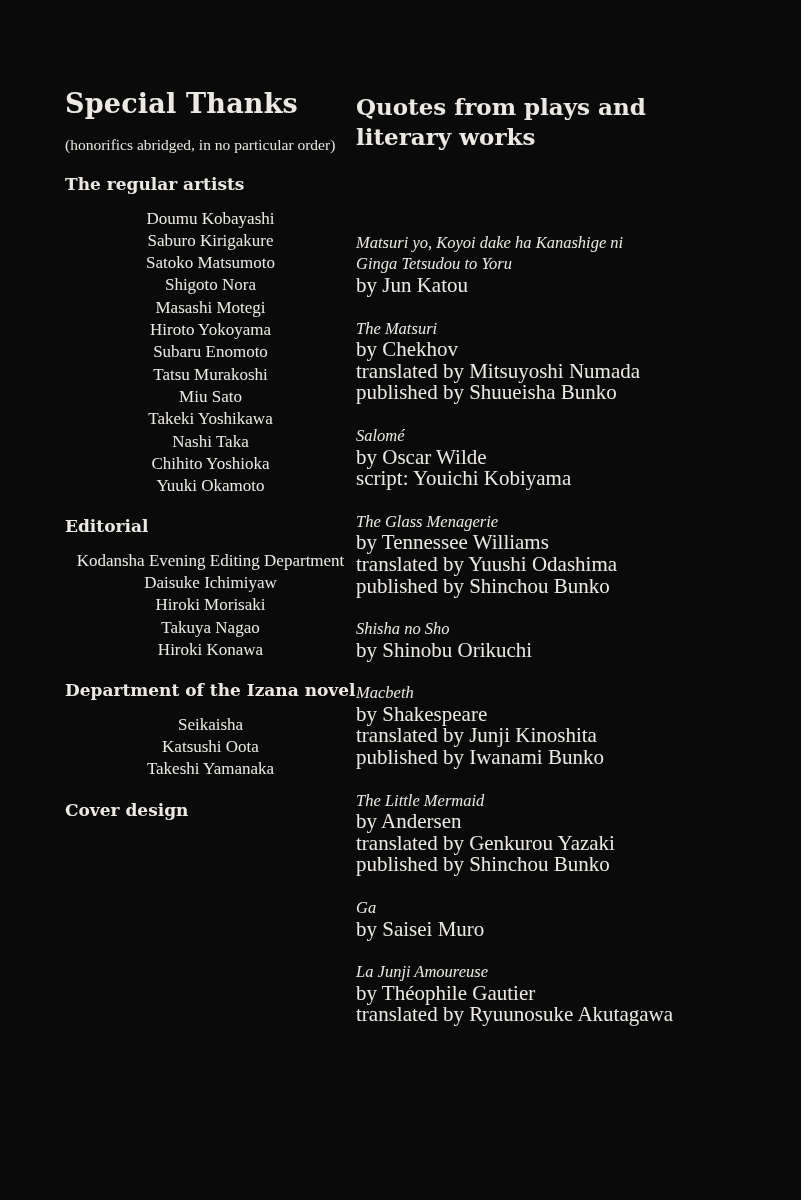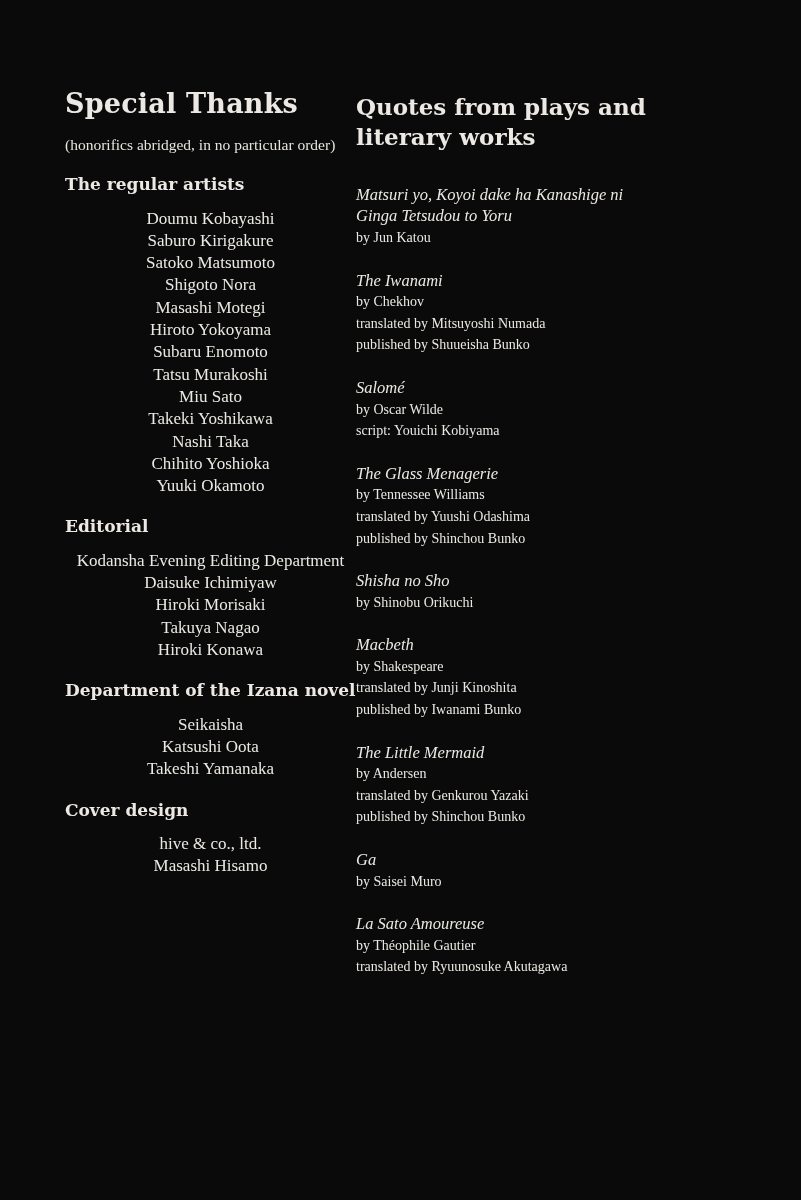--- a/index.html
+++ b/index.html
@@ -83,32 +83,32 @@
     text-align: center;
   }
   .name-list li {
     font-size: 17px;
     line-height: 22.3px;
     white-space: nowrap;
   }
 
   
   .quotes {
-    margin-top: 32px;
+    margin-top: 80px;
   }
   .quote-block {
     margin-bottom: 21px;
   }
   .quote-block .work {
     font-size: 16.5px;
     font-style: italic;
     line-height: 21.6px;
   }
   .quote-block .line {
-    font-size: 14px;
+    font-size: 21px;
     line-height: 21.6px;
   }
 </style>
 </head>
 <body>
 
 <div class="page">
   <div class="columns">
 
     <div class="col-left">
@@ -149,40 +149,36 @@
         <div class="section-head"><span>Department of the </span><span class="ital">Izana</span><span> novel</span></div>
         <ul class="name-list">
           <li>Seikaisha</li>
           <li>Katsushi Oota</li>
           <li>Takeshi Yamanaka</li>
         </ul>
       </div>
 
       <div class="section">
         <div class="section-head">Cover design</div>
-        <ul class="name-list">
-          <li>hive &amp; co., ltd.</li>
-          <li>Masashi Hisamo</li>
-        </ul>
       </div>
     </div>
 
     <div class="col-right">
       <h2 class="right-title">Quotes from plays and literary works</h2>
 
       <div class="quotes">
 
         <div class="quote-block">
           <div class="work">Matsuri yo, Koyoi dake ha Kanashige ni</div>
           <div class="work">Ginga Tetsudou to Yoru</div>
           <div class="line">by Jun Katou</div>
         </div>
 
         <div class="quote-block">
-          <div class="work">The Iwanami</div>
+          <div class="work">The Matsuri</div>
           <div class="line">by Chekhov</div>
           <div class="line">translated by Mitsuyoshi Numada</div>
           <div class="line">published by Shuueisha Bunko</div>
         </div>
 
         <div class="quote-block">
           <div class="work">Salomé</div>
           <div class="line">by Oscar Wilde</div>
           <div class="line">script: Youichi Kobiyama</div>
         </div>
@@ -212,21 +208,21 @@
           <div class="line">translated by Genkurou Yazaki</div>
           <div class="line">published by Shinchou Bunko</div>
         </div>
 
         <div class="quote-block">
           <div class="work">Ga</div>
           <div class="line">by Saisei Muro</div>
         </div>
 
         <div class="quote-block">
-          <div class="work">La Sato Amoureuse</div>
+          <div class="work">La Junji Amoureuse</div>
           <div class="line">by Théophile Gautier</div>
           <div class="line">translated by Ryuunosuke Akutagawa</div>
         </div>
 
       </div>
     </div>
 
   </div>
 </div>
 

